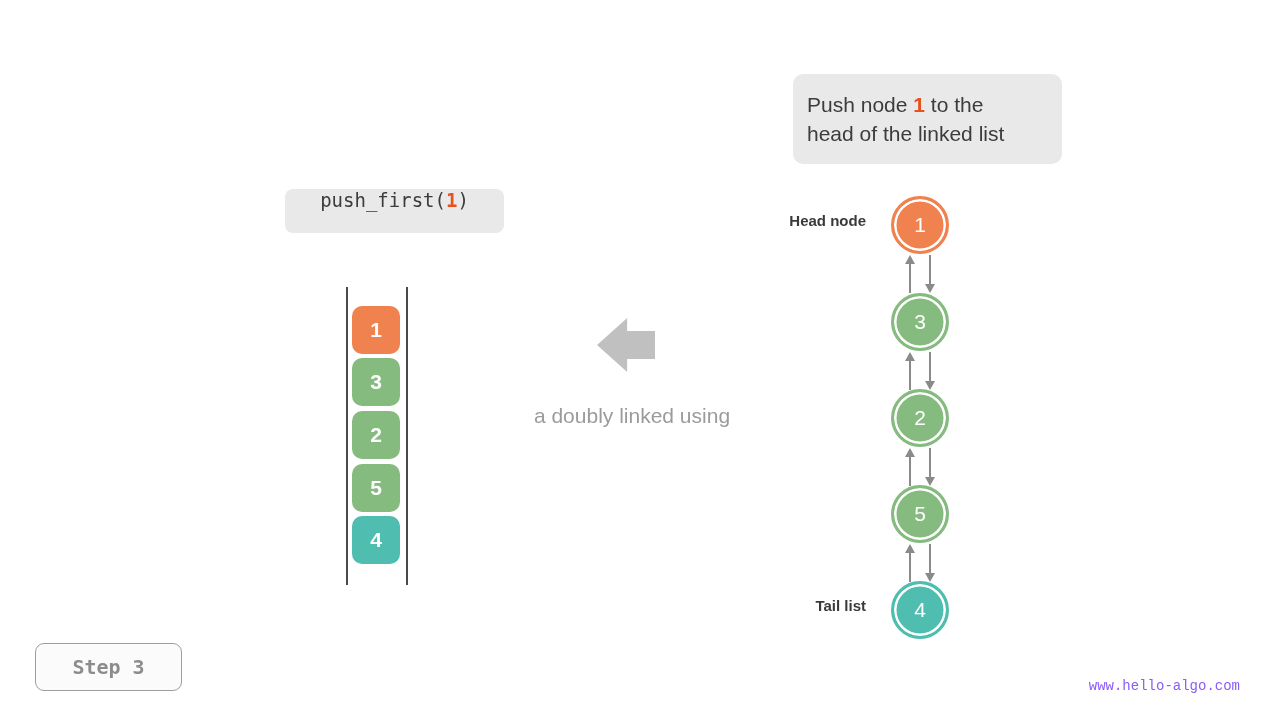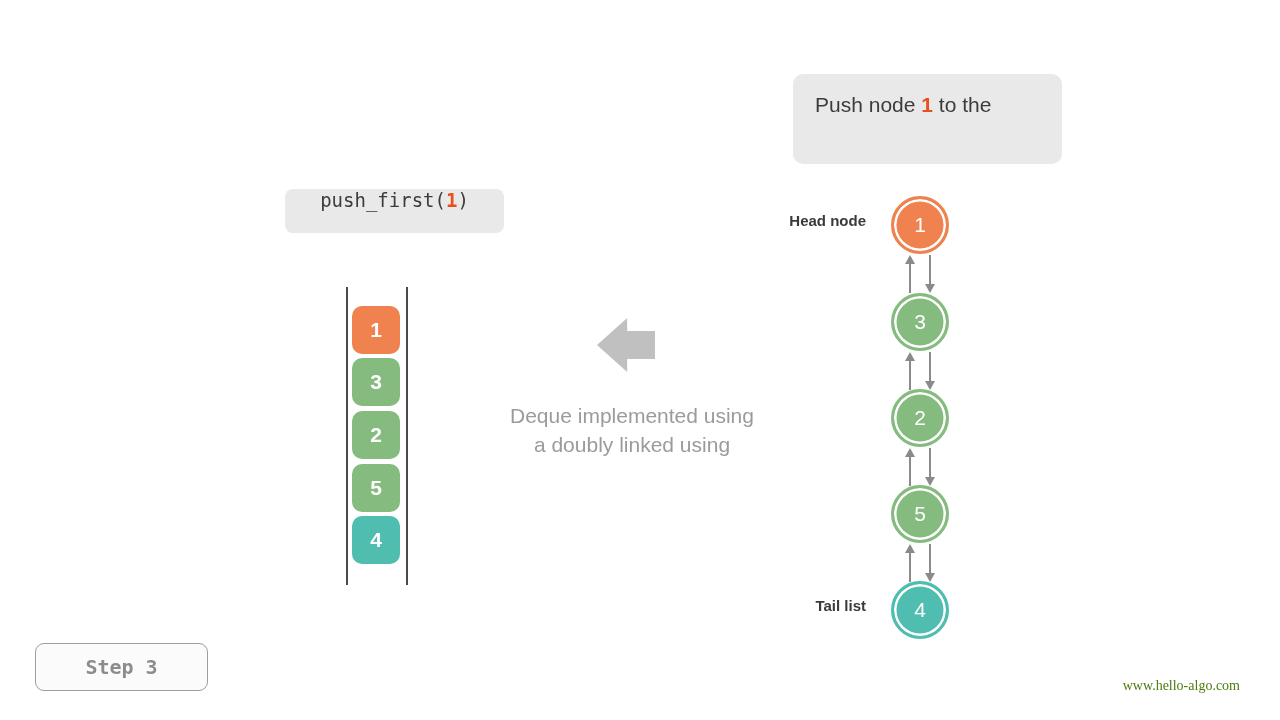--- a/index.html
+++ b/index.html
@@ -10,21 +10,21 @@
     position: relative;
     overflow: hidden;
     color: #3C3C3C;
   }
   .abs { position: absolute; }
 
   
   .callout {
     left: 793px; top: 74px; width: 269px; height: 90px;
     background: #E9E9E9; border-radius: 10px;
-    padding: 16px 22px;
+    padding: 16px 14px;
     font-size: 21px; line-height: 29px; color: #3C3C3C;
   }
   .hl { color: #E8501E; font-weight: 700; }
 
   
   .code-box {
     left: 285px; top: 189px; width: 219px; height: 44px;
     background: #E9E9E9; border-radius: 8px;
     display: flex; justify-content: center;
     font-family: "DejaVu Sans Mono", monospace;
@@ -74,39 +74,40 @@
   .head {
     width: 0; height: 0;
     border-left: 5.5px solid transparent;
     border-right: 5.5px solid transparent;
   }
   .head.up   { border-bottom: 9px solid #8A8A8A; }
   .head.down { border-top: 9px solid #8A8A8A; }
 
   
   .step-badge {
-    left: 35px; top: 643px; width: 173px; height: 48px;
+    left: 35px; top: 643px; width: 147px; height: 48px;
     background: #FBFBFB; border: 1.5px solid #9E9E9E; border-radius: 9px;
     display: flex; align-items: center; justify-content: center;
     font-family: "DejaVu Sans Mono", monospace;
     font-size: 20px; font-weight: 600; color: #8C8C8C;
   }
 
   
   .watermark {
     right: 40px; top: 678px;
-    font-family: Liberation Serif, serif;
-    font-size: 14px; color: #4d7c0f;
+    font-family: Liberation Mono, monospace;
+    font-size: 14px; color: #8b5cf6;
   }
 </style>
 </head>
 <body>
 
 <div class="abs callout">
   <div><span>Push node</span> <span class="hl">1</span> <span>to the</span></div>
+  <div>head of the linked list</div>
 </div>
 
 <div class="abs code-box">
     <span>push_first(</span>
     <span class="hl">1</span>
     <span>)</span>
   </div>
 
 <div class="abs rail" style="left:346px"></div>
 <div class="abs rail" style="left:406px"></div>
@@ -122,21 +123,20 @@
   </div>
 <div class="abs stack-item" style="top: 464px; --c: #86BB80;">
     <span>5</span>
   </div>
 <div class="abs stack-item" style="top: 516px; --c: #4FBDB0;">
     <span>4</span>
   </div>
 
 <div class="abs big-arrow"></div>
 <div class="abs caption">
-  <div>Deque implemented using</div>
   <div>a doubly linked using</div>
 </div>
 
 <div class="abs ll-label" style="top:212px">Head node</div>
 <div class="abs ll-label" style="top:597px">Tail list</div>
 
 <div class="abs ll-node" style="top: 196px; --c: #F0824F;">
     <span>1</span>
   </div>
 <div class="abs ll-node" style="top: 293px; --c: #86BB80;">

